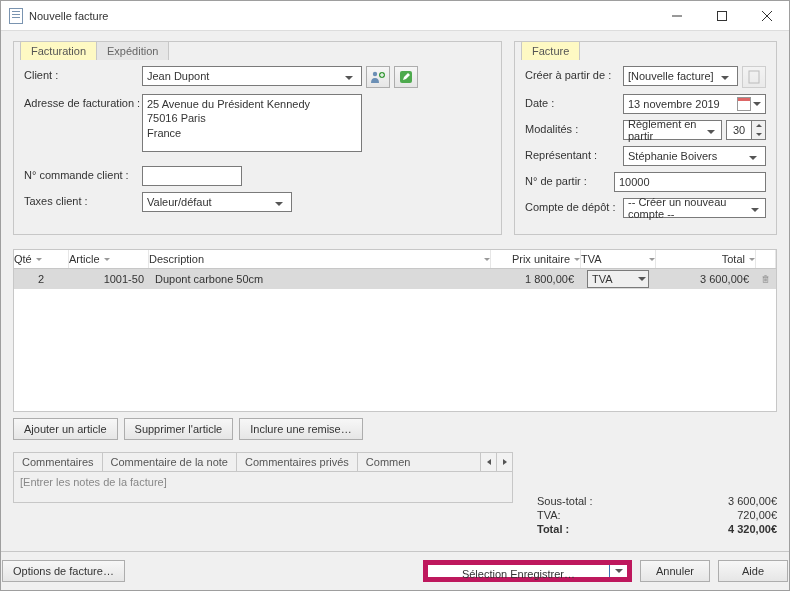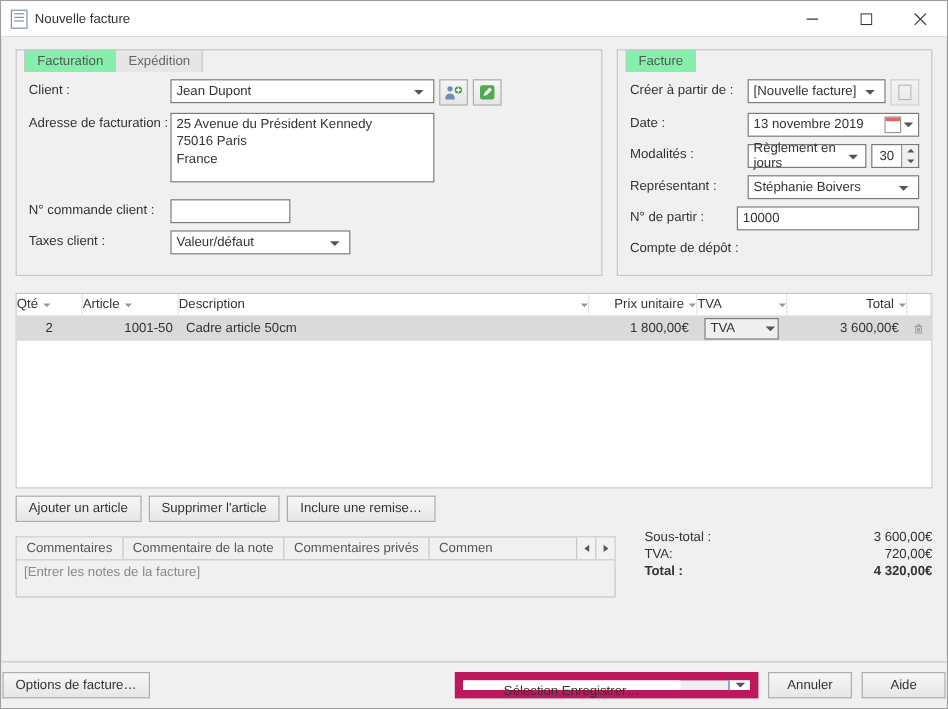--- a/index.html
+++ b/index.html
@@ -12,21 +12,21 @@
   .titlebar .spacer { flex: 1; }
   .winbtn { width: 45px; height: 30px; display: flex; align-items: center; justify-content: center; color: #333; }
   .winbtn svg { width: 10px; height: 10px; }
   .content { flex: 1; padding: 10px 12px; display: flex; flex-direction: column; overflow: hidden; }
   .toprow { display: flex; gap: 12px; }
   .panel { border: 1px solid #c7c7c7; background: #f0f0f0; position: relative; padding: 24px 10px 10px 10px; }
   .panel.left { flex: 1; }
   .panel.right { width: 263px; }
   .tabs { position: absolute; top: -1px; left: 6px; display: flex; }
   .tab { border: 1px solid #c7c7c7; border-bottom: none; background: #f0f0f0; padding: 3px 10px; color: #555; }
-  .tab.active { background: #86efac; position: relative; z-index: 2; }
+  .tab.active { background: #fef9c3; position: relative; z-index: 2; }
   .tab.inactive { background: #e6e6e6; border-left: none; color: #666; }
   .tabs .tab:first-child { border-top-left-radius: 2px; }
   .formrow { display: flex; align-items: flex-start; margin-bottom: 6px; }
   .formrow .lbl { width: 118px; color: #333; padding-top: 3px; }
   .panel.right .formrow .lbl { width: 98px; }
   .textin, .dropdown, .ta { border: 1px solid #7a7a7a; background: #fff; height: 20px; padding: 2px 4px; color: #333; }
   .ta { height: 58px; width: 220px; resize: none; overflow-y: scroll; line-height: 1.3; }
   .dropdown { display: flex; align-items: center; justify-content: space-between; min-width: 0; }
   .dropdown .arrow { width: 16px; text-align: center; }
   .btn-icon { width: 24px; height: 22px; border: 1px solid #adadad; background: linear-gradient(#f6f6f6,#e6e6e6); display: inline-flex; align-items: center; justify-content: center; margin-left: 4px; }
@@ -56,26 +56,26 @@
   .trash svg { width: 12px; height: 14px; }
   .belowgrid { display: flex; margin-top: 6px; gap: 24px; justify-content: center; }
   .btnrow { display: flex; gap: 6px; }
   .button { border: 1px solid #adadad; background: linear-gradient(#f7f7f7,#e6e6e6); padding: 3px 10px; color: #333; height: 22px; display: inline-flex; align-items: center; }
   .tabs2 { display: flex; border: 1px solid #c7c7c7; border-bottom: none; margin-top: 6px; align-items: center; }
   .tab2 { padding: 3px 8px; border-right: 1px solid #c7c7c7; color: #555; white-space: nowrap; }
   .tab2.active { background: #f0f0f0; }
   .tabscroll { margin-left: auto; display: flex; }
   .tabscroll div { width: 16px; height: 18px; border-left: 1px solid #c7c7c7; display: flex; align-items: center; justify-content: center; background: #f2f2f2; }
   .notesarea { border: 1px solid #c7c7c7; height: 32px; padding: 4px 6px; color: #888; background: #f0f0f0; }
-  .totals { width: 240px; }
+  .totals { width: 240px; margin-top: 48px; }
   .totals .trow { display: flex; justify-content: space-between; color: #333; padding: 1px 0; }
   .totals .trow.bold { font-weight: bold; }
   .bottombar { border-top: 1px solid #c7c7c7; padding: 8px 1px; display: flex; align-items: center; gap: 8px; background: #f0f0f0; }
   .bottombar .spacer { flex: 1; }
-  .splitbtn { display: flex; border: 7px solid #be185d; height: 22px; gap: 40px; }
+  .splitbtn { display: flex; border: 5px solid #be185d; height: 22px; }
   .splitbtn .main { padding: 3px 34px; background: #fff; color: #333; }
   .splitbtn .drop { width: 18px; border-left: 1px solid #3a72b5; display: flex; align-items: center; justify-content: center; background: #fff; }
   .chevleft { width:0;height:0;border-top:3px solid transparent;border-bottom:3px solid transparent;border-right:4px solid #555;}
   .chevright{ width:0;height:0;border-top:3px solid transparent;border-bottom:3px solid transparent;border-left:4px solid #555;}
   .cal-icon { width:14px;height:14px;border:1px solid #999;background:#fff;position:relative;display:inline-block;}
   .cal-icon::before{content:"";position:absolute;top:0;left:0;right:0;height:3px;background:#d66;}
 </style>
 </head>
 <body>
 
@@ -174,21 +174,21 @@
             <span>13 novembre  2019</span>
             <span style="display:flex;align-items:center;gap:2px">
               <span class="cal-icon"></span>
               <span class="chevdown"></span>
             </span>
           </div>
         </div>
         <div class="formrow">
           <div class="lbl">Modalités :</div>
           <div class="dropdown" style="flex:1">
-            <span>Règlement en jours</span>
+            <span>Règlement en partir</span>
             <span class="arrow"><span class="chevdown"></span></span>
           </div>
           <input class="textin" style="width: 26px; text-align: center; margin-left: 4px;" value="30">
           <div class="spinner" style="height:20px">
             <div>
                 <span class="spinup"></span>
               </div>
             <div>
                 <span class="spindn"></span>
               </div>
@@ -200,20 +200,24 @@
             <span>Stéphanie Boivers</span>
             <span class="arrow"><span class="chevdown"></span></span>
           </div>
         </div>
         <div class="formrow">
           <div class="lbl">N° de partir :</div>
           <input class="textin" style="flex: 1 1 0%;" value="10000">
         </div>
         <div class="formrow">
           <div class="lbl">Compte de dépôt :</div>
+          <div class="dropdown" style="flex:1">
+            <span>-- Créer un nouveau compte --</span>
+            <span class="arrow"><span class="chevdown"></span></span>
+          </div>
         </div>
       </div>
     </div>
 
     <div class="grid-section">
       <div class="grid-header">
         <div class="gh w-qty">
             <span>Qté</span>
             <span class="chev"></span>
           </div>
@@ -236,21 +240,21 @@
         <div class="gh w-tot">
             <span>Total</span>
             <span class="chev"></span>
           </div>
         <div class="gh w-del"></div>
       </div>
       <div class="grid-body">
         <div class="grid-row selected">
           <div class="gc w-qty">2</div>
           <div class="gc w-art">1001-50</div>
-          <div class="gc w-desc">Cadre article 50cm</div>
+          <div class="gc w-desc">Dupont carbone 50cm</div>
           <div class="gc w-pu">1 800,00€</div>
           <div class="gc w-tva">
             <div class="tva-cell">
               <span>TVA</span>
               <span class="chevdown"></span>
             </div>
           </div>
           <div class="gc w-tot">3 600,00€</div>
           <div class="gc w-del trash">
             <svg viewBox="0 0 12 14">

